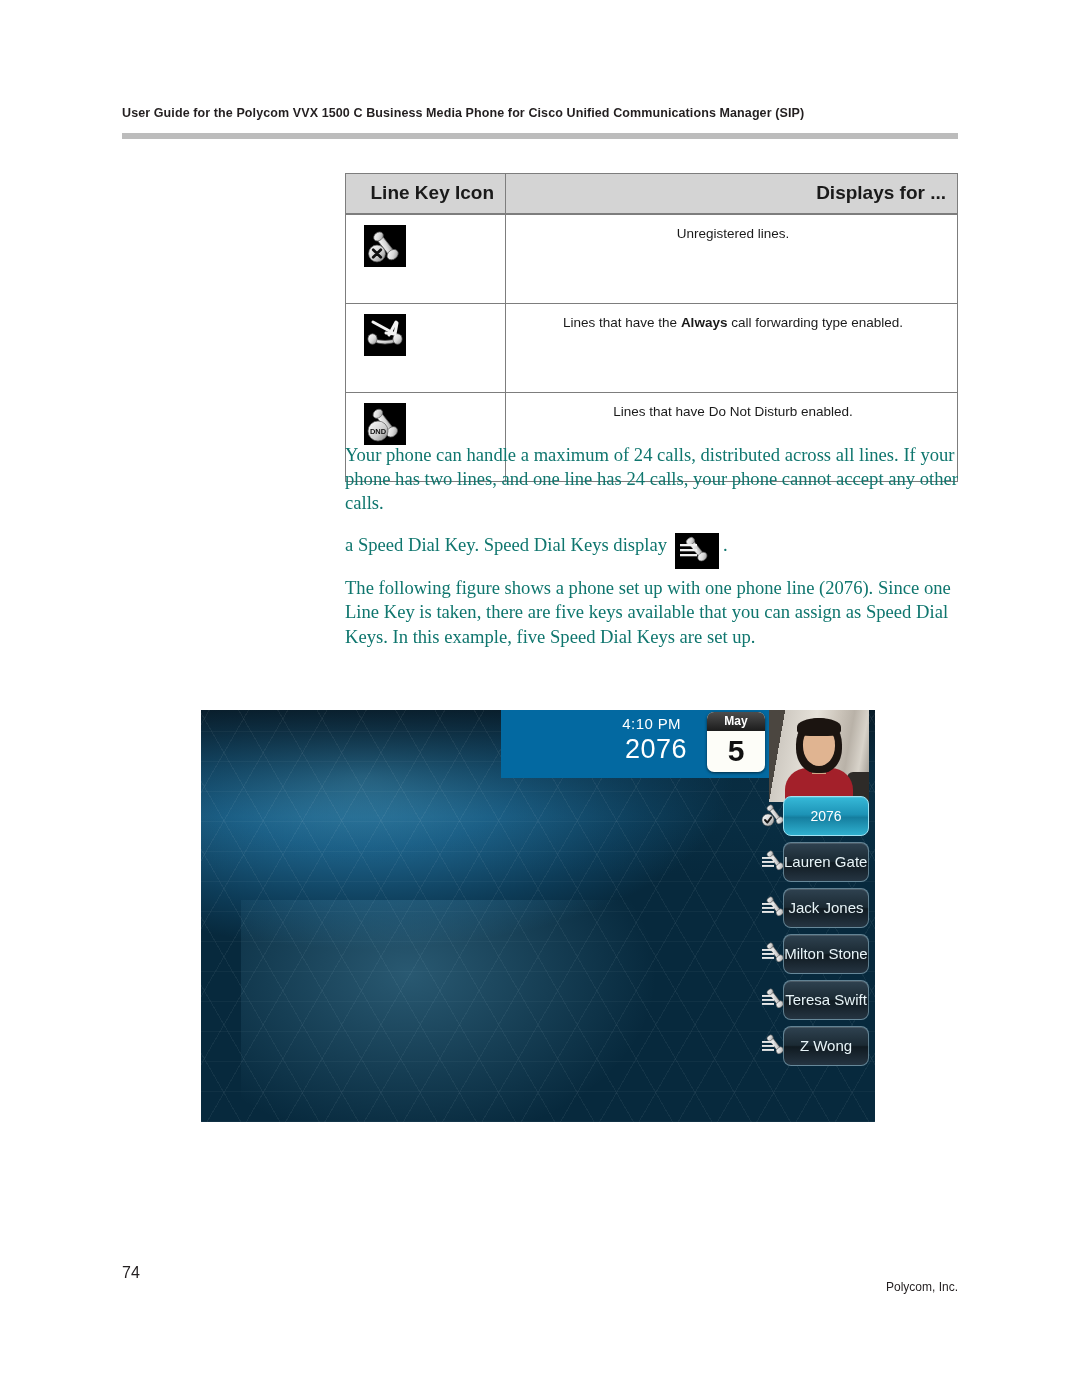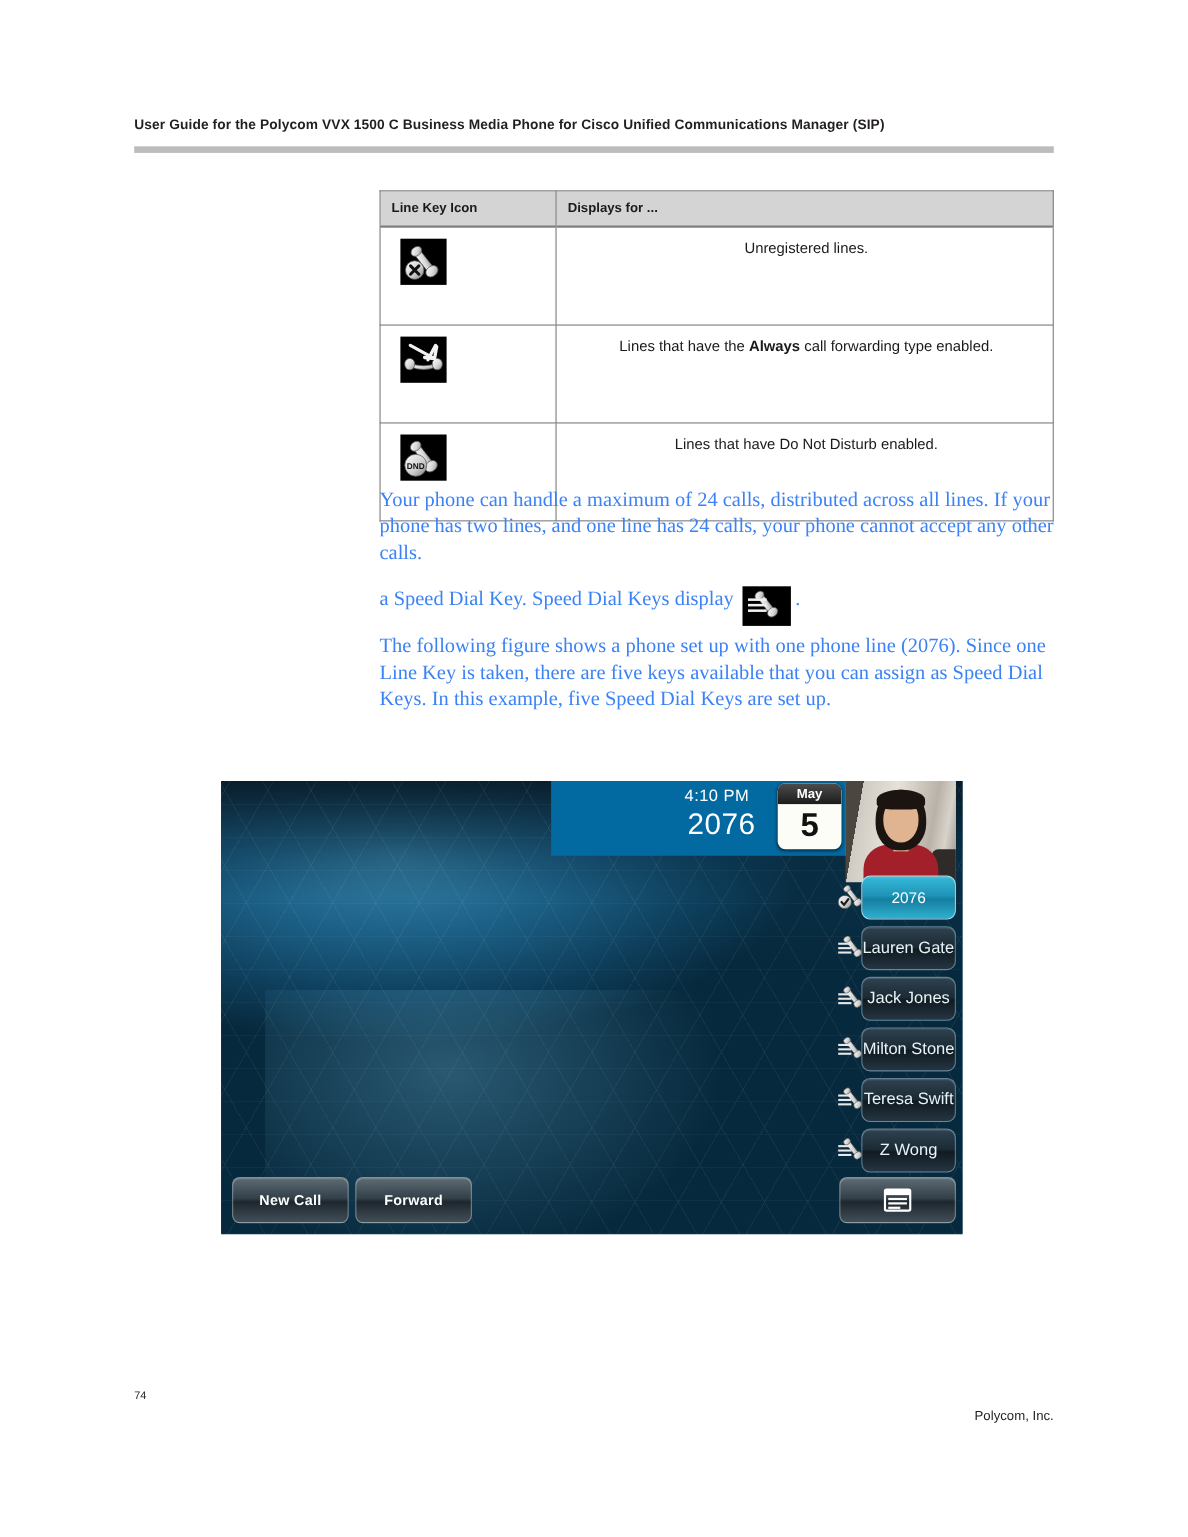--- a/index.html
+++ b/index.html
@@ -50,24 +50,24 @@
   }
   .icon-table td, .icon-table th {
     border: 1px solid #7d7d7d;
     padding: 0;
     vertical-align: top;
     text-align: center;
   }
   .icon-table thead th {
     background: #d4d4d4;
     font-family: "Liberation Sans", sans-serif;
-    font-size: 12px;
+    font-size: 19px;
     font-weight: bold;
     color: #1a1a1a;
-    text-align: left;
+    text-align: right;
     padding: 8px 11px 9px 10px;
     border-bottom: 2px solid #7d7d7d;
   }
   .col-icon { width: 148px; }
   .col-desc { width: 465px; }
 
   .icon-table tbody td.cell-icon {
     height: 68px;
     text-align: left;
     padding: 10px 0 10px 18px;
@@ -103,21 +103,21 @@
   .body-col {
     position: absolute;
     left: 345px;
     top: 443px;
     width: 617px;
   }
   .para {
     font-family: "Liberation Serif", serif;
     font-size: 18.6px;
     line-height: 1.30;
-    color: #3b82f6;
+    color: #0f766e;
     margin: 0 0 17px 0;
     text-align: left;
   }
   .para.tight { margin-bottom: 14px; }
 
   
   .phone-figure {
     position: absolute;
     left: 201px;
     top: 710px;
@@ -358,21 +358,21 @@
   #sk-forward { left: 122px; width: 104px; }
   #sk-menu    { right: 6px;  width: 104px; }
   #sk-menu svg { display: block; margin: 9px auto 0; }
 
   
   .footer-page {
     position: absolute;
     left: 122px;
     top: 1264px;
     font-family: "Liberation Sans", sans-serif;
-    font-size: 10px;
+    font-size: 16px;
     color: #231f20;
   }
   .footer-company {
     position: absolute;
     right: 122px;
     top: 1264px;
     font-family: "Liberation Sans", sans-serif;
     font-size: 12px;
     color: #231f20;
     margin-top: 16px;
@@ -612,29 +612,16 @@
           </g>
           <rect x="1" y="10" width="12" height="1.9" fill="#e8e8e8"></rect>
           <rect x="1" y="14" width="12" height="1.9" fill="#e8e8e8"></rect>
           <rect x="1" y="18" width="12" height="1.9" fill="#e8e8e8"></rect>
         </svg>
       </span>
       <div class="key-btn">Z Wong</div>
     </div>
   </div>
 
-  <div class="softkey-bar">
-    <div class="softkey" id="sk-newcall">New Call</div>
-    <div class="softkey" id="sk-forward">Forward</div>
-    <div class="softkey" id="sk-menu">
-      <svg width="26" height="22" viewBox="0 0 26 22">
-        <rect x="1.5" y="1.5" width="23" height="19" rx="1.5" fill="none" stroke="#ffffff" stroke-width="2"></rect>
-        <rect x="1.5" y="1.5" width="23" height="5" fill="#ffffff"></rect>
-        <rect x="4.5" y="9" width="17" height="2" fill="#ffffff"></rect>
-        <rect x="4.5" y="13" width="17" height="2" fill="#ffffff"></rect>
-        <rect x="4.5" y="17" width="11" height="2" fill="#ffffff"></rect>
-      </svg>
-    </div>
-  </div>
 </div>
 
 <div class="footer-page">74</div>
 <div class="footer-company">Polycom, Inc.</div>
 
 </body></html>

